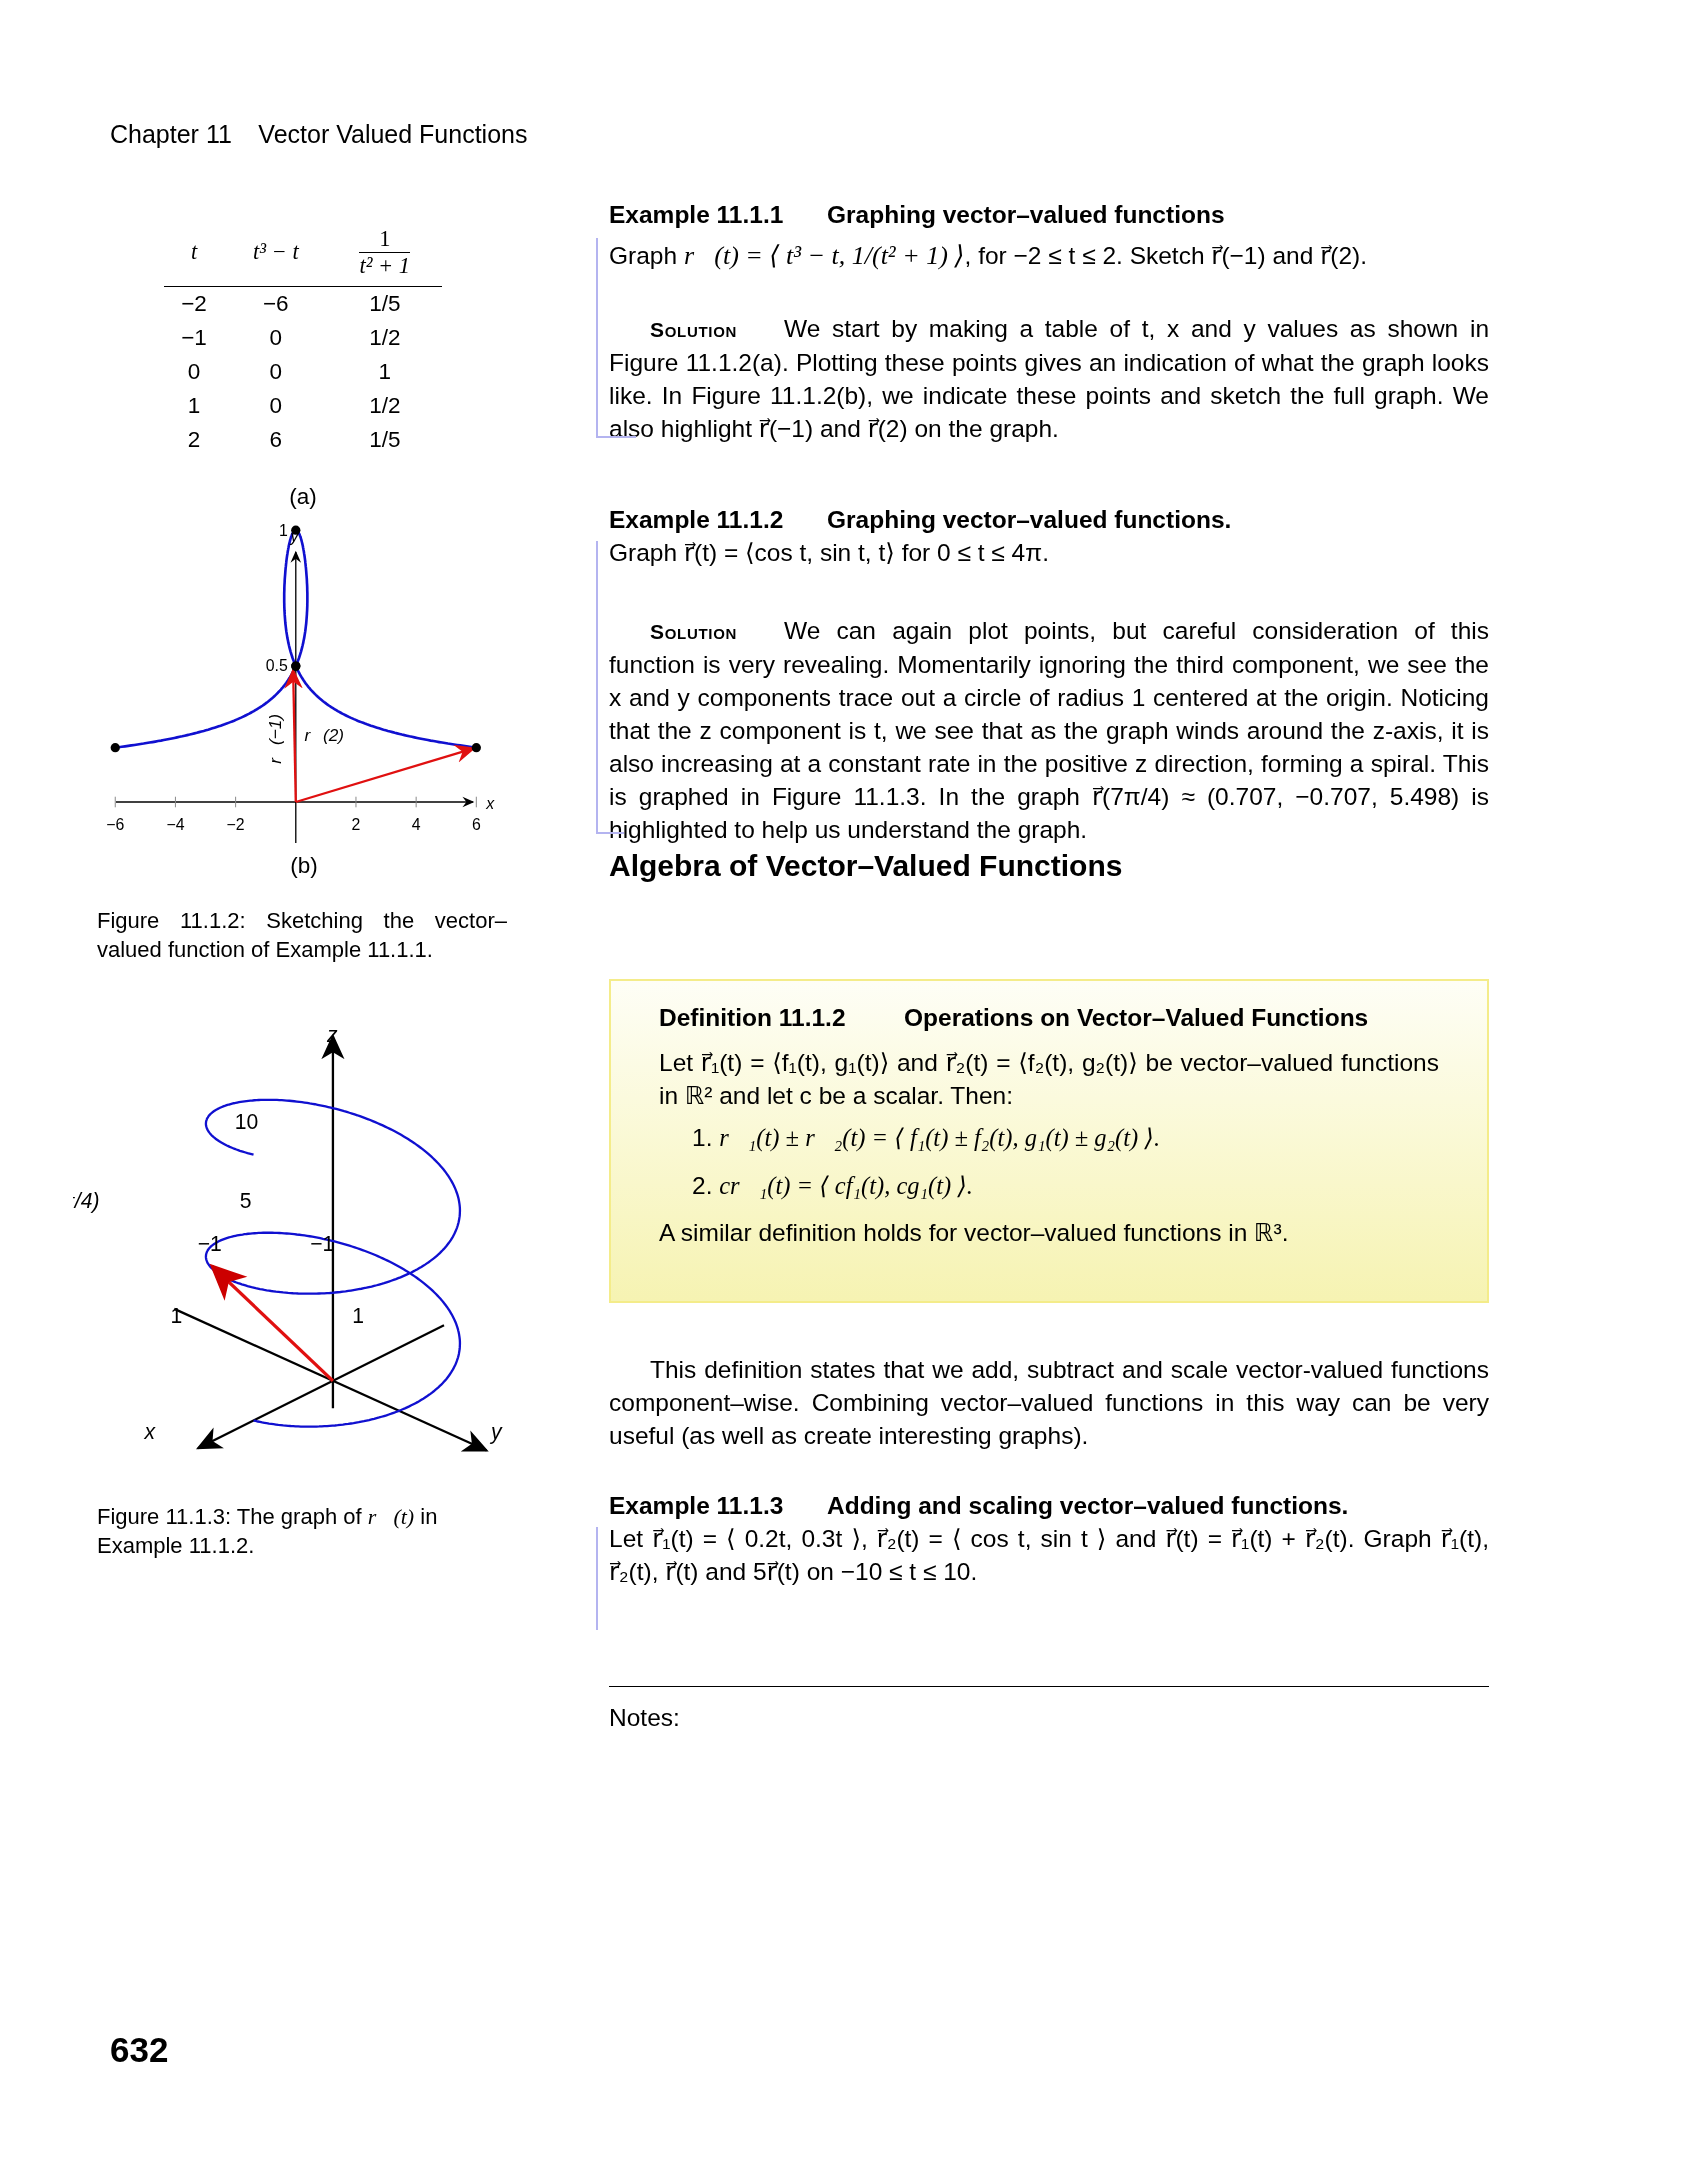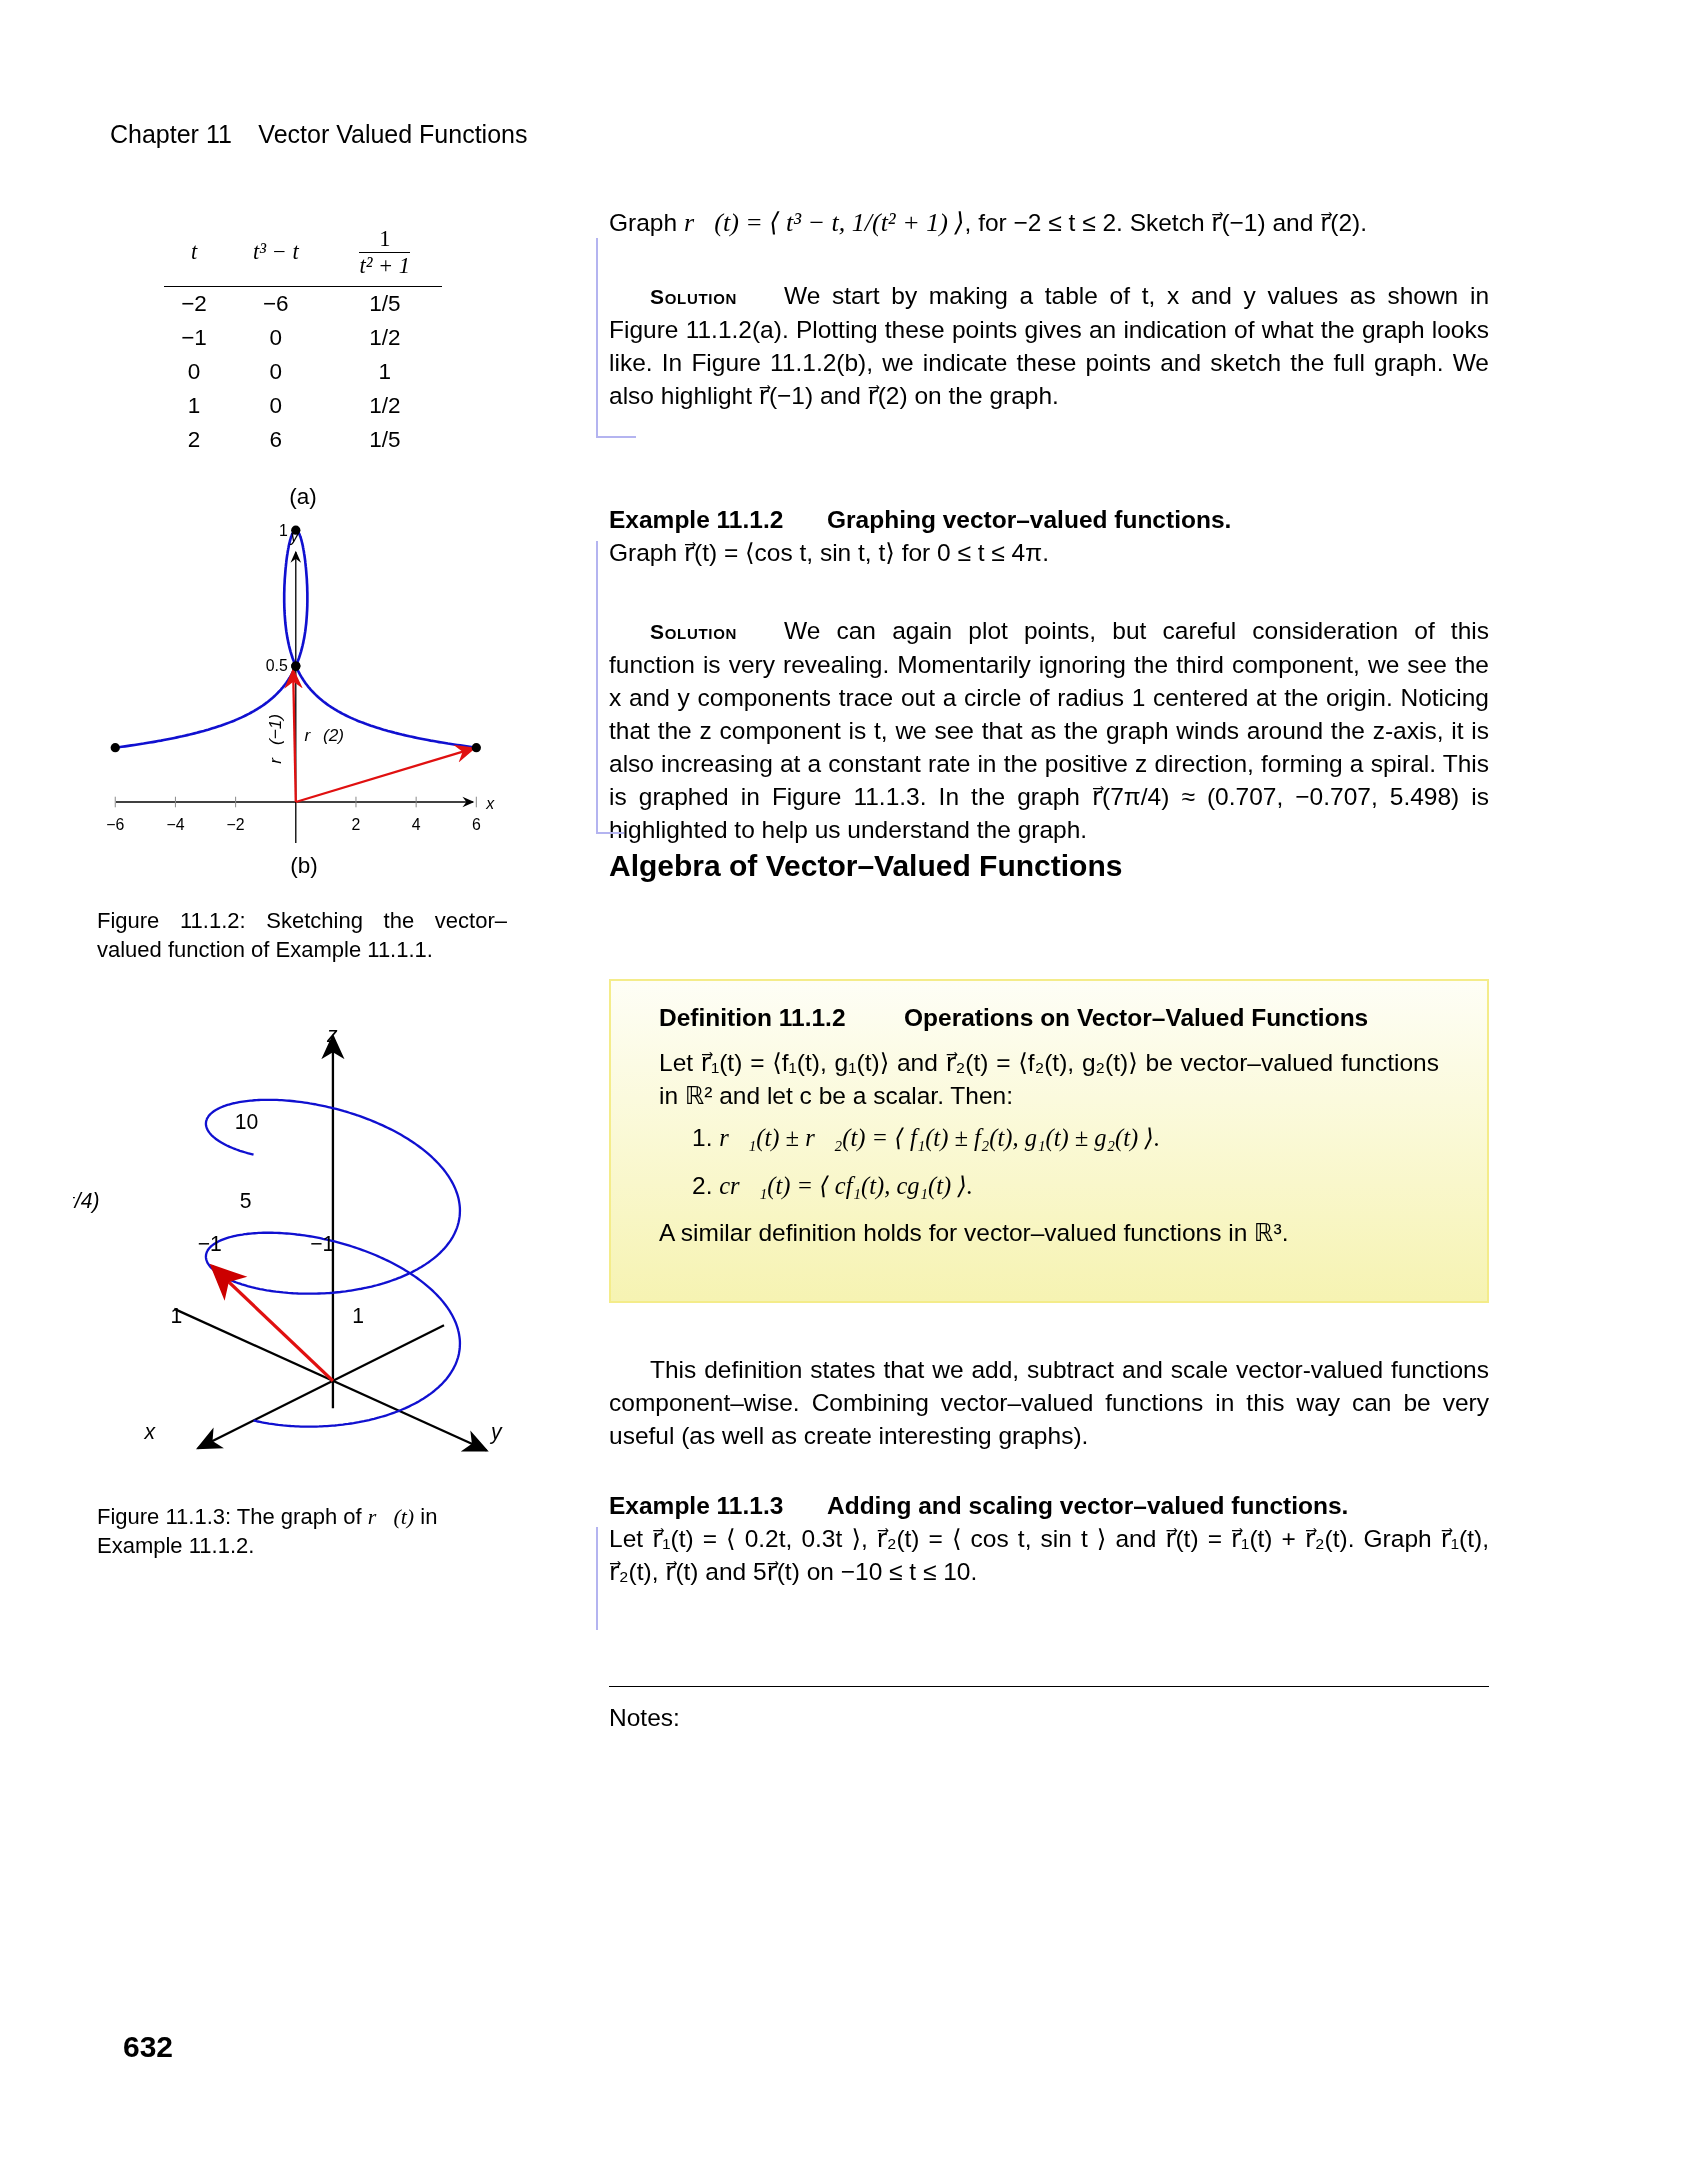--- a/index.html
+++ b/index.html
@@ -28,21 +28,21 @@
   .ex-title { font-weight: bold; }
   .ex-title .lbl { display: inline-block; width: 218px; }
   .ex-bar { border-left: 2px solid #b4b4f0; }
   .sol { font-weight: bold; font-variant: small-caps; font-size: 21px; letter-spacing: 0.7px; display: inline-block; width: 175px; padding-left: 41px; box-sizing: border-box; }
   .justify { text-align: justify; }
   .section-h { font-size: 30px; font-weight: bold; }
   .defbox { left: 609px; top: 979px; width: 880px; height: 324px; box-sizing: border-box;
             border: 2.6px solid #f4ec8a; background: linear-gradient(#fefef6, #f6f3b2); }
   .defbox .inner { padding: 20px 48px; font-size: 24.5px; line-height: 33px; }
   .notes-rule { left: 609px; top: 1686px; width: 880px; border-top: 1.3px solid #000; }
-  .pageno { left: 110px; top: 2030px; font-size: 30px; font-weight: bold; margin-left: 13px; }
+  .pageno { left: 110px; top: 2030px; font-size: 35px; font-weight: bold; }
 </style>
 </head>
 <body>
 
 <div class="abs running-head">
   <span>Chapter 11</span><span class="gap"></span><span>Vector Valued Functions</span>
 </div>
 
 <div class="abs tbl">
   <table>
@@ -163,20 +163,21 @@
       <text x="165" y="480" font-family="Liberation Sans, sans-serif" font-size="32" text-anchor="end" font-style="normal">1</text>
       <text x="440" y="480" font-family="Liberation Sans, sans-serif" font-size="32" text-anchor="end" font-style="normal">1</text>
       <text x="-82" y="306" font-family="Liberation Sans, sans-serif" font-size="32" text-anchor="start" font-style="italic">r⃗(7π/4)</text>
     </g>
 </svg>
 <div class="abs fig-caption" style="left:97px;top:1502px;width:423px">
   <span>Figure 11.1.3: The graph of </span><span class="math">r⃗(t)</span><span> in Example 11.1.2.</span>
 </div>
 
 <div class="abs col-r" style="top:198px">
+  <div class="ex-title"><span class="lbl">Example 11.1.1</span><span>Graphing vector–valued functions</span></div>
   <div class="ex-bar" style="margin-left:-13.2px;padding-left:11.2px;height:198px;border-bottom:2px solid #b4b4f0;width:26.5px;position:absolute;top:40px"></div>
   <div style="margin-top:8px;height:46px">
     <span>Graph </span><span class="math" style="font-size:26px">r⃗(t) = ⟨ t³ − t, 1/(t² + 1) ⟩</span><span>, for −2 ≤ t ≤ 2. Sketch r⃗(−1) and r⃗(2).</span>
   </div>
   <div class="justify" style="margin-top:26.5px">
     <span class="sol">Solution</span><span>We start by making a table of t, x and y values as shown</span>
     <span>in Figure 11.1.2(a). Plotting these points gives an indication of what the graph looks like. In Figure 11.1.2(b), we indicate these points and sketch the full graph. We also highlight r⃗(−1) and r⃗(2) on the graph.</span>
   </div>
 </div>
 

